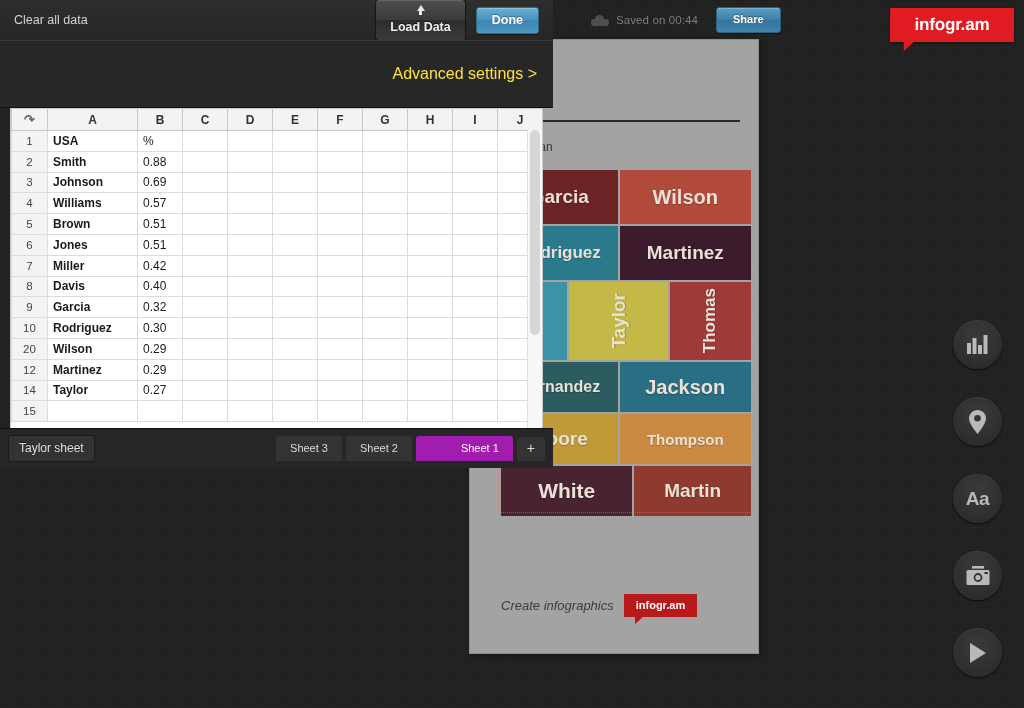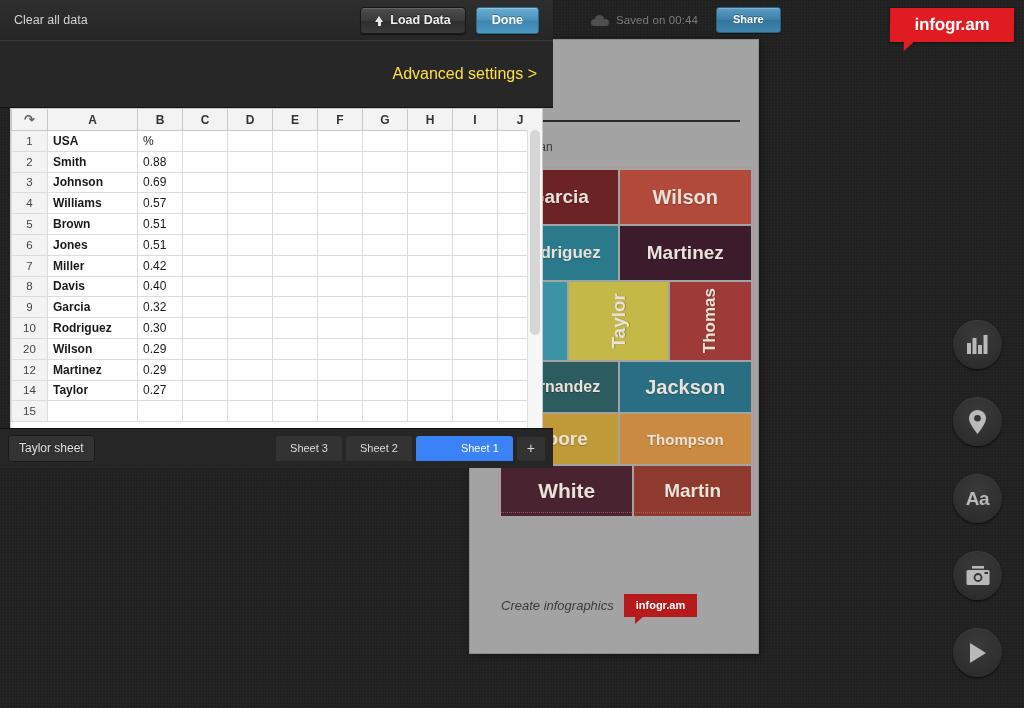--- a/index.html
+++ b/index.html
@@ -169,20 +169,21 @@
   }
   .top-actions { margin-left: auto; display: flex; align-items: center; gap: 10px; }
   .load-btn {
     background: linear-gradient(to bottom, #4e4e4e 0%, #3a3a3a 50%, #2e2e2e 51%, #3a3a3a 100%);
     border: 1px solid #161616; border-radius: 4px;
     color: #f0f0f0; font-size: 12.5px; font-weight: bold;
     padding: 5px 14px 6px; cursor: pointer;
     display: flex; align-items: center; gap: 7px;
     box-shadow: inset 0 1px 0 rgba(255,255,255,.13), 0 1px 1px rgba(0,0,0,.45);
     text-shadow: 0 -1px 0 rgba(0,0,0,.6);
+    flex-direction: column;
   }
   .up-arrow {
     width: 0; height: 0; position: relative; flex: none;
     border-left: 4px solid transparent; border-right: 4px solid transparent;
     border-bottom: 6px solid #e8e8e8; margin-bottom: 2px;
   }
   .up-arrow::after {
     content: ""; position: absolute; left: -1.5px; top: 6px;
     width: 3px; height: 4px; background: #e8e8e8;
   }
@@ -266,21 +267,21 @@
   .delete-sheet {
     background: #333; border: 1px solid #1a1a1a; border-radius: 3px;
     color: #e2e2e2; font-size: 12px; padding: 5px 10px 6px; cursor: pointer;
     text-shadow: 0 -1px 0 rgba(0,0,0,.5);
   }
   .sheet-tabs { margin-left: auto; display: flex; align-items: flex-end; gap: 4px; }
   .sheet-tab {
     background: #333; border-radius: 3px 3px 0 0;
     color: #dcdcdc; font-size: 11px; padding: 6px 14px 7px; cursor: pointer;
   }
-  .sheet-tab.active { background: #3b82f6; color: #fff; padding-left: 45px; }
+  .sheet-tab.active { background: #a21caf; color: #fff; padding-left: 45px; }
   .sheet-add {
     background: #333; border-radius: 3px;
     color: #dcdcdc; font-size: 14px; padding: 4px 10px 6px; cursor: pointer;
     line-height: 1;
   }
 </style>
 </head>
 <body>
 
 <div id="app">

